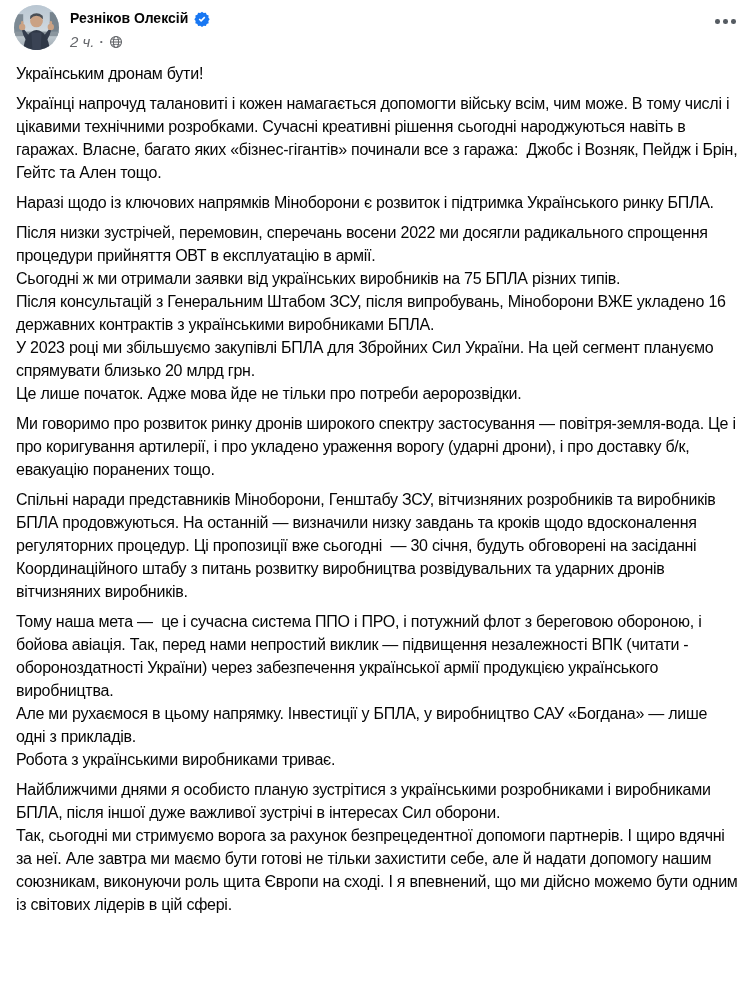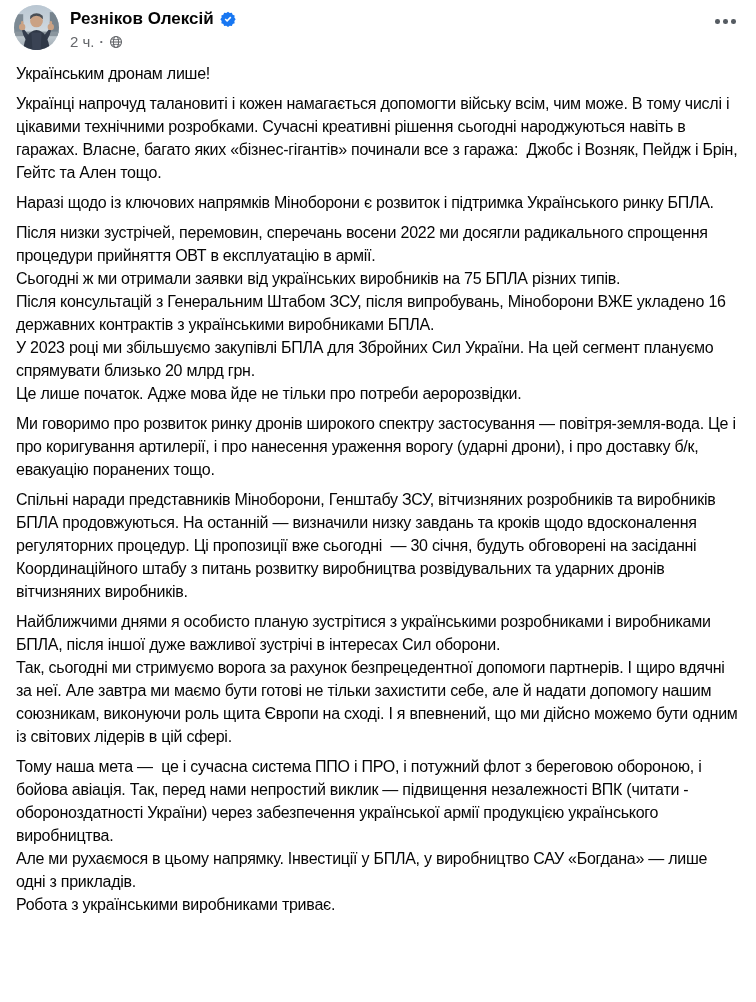--- a/index.html
+++ b/index.html
@@ -27,37 +27,37 @@
     overflow: hidden;
     flex: 0 0 45px;
     cursor: pointer;
     background: #cfd8de;
   }
   .avatar svg { display: block; width: 45px; height: 45px; }
   .header-text { margin-left: 11px; padding-top: 3px; }
   .author-row { display: flex; align-items: center; gap: 6px; }
   .author-name {
     font-weight: 700;
-    font-size: 17px;
+    font-size: 14px;
     line-height: 21px;
     color: #050505;
     cursor: pointer;
   }
   .verified-badge { display: inline-flex; }
   .verified-badge svg { width: 16px; height: 16px; display: block; }
   .meta-row {
     display: flex;
     align-items: center;
     gap: 5px;
     margin-top: 3px;
     color: #65676b;
     font-size: 15px;
     line-height: 19px;
   }
-  .meta-row .timestamp { cursor: pointer; }
+  .meta-row .timestamp { cursor: pointer; font-style: italic; }
   .meta-row .separator { font-weight: 700; font-size: 13px; }
   .globe-icon { display: inline-flex; margin-top: 1px; }
   .globe-icon svg { width: 14px; height: 14px; display: block; }
 
   .more-button {
     position: absolute;
     right: 18px;
     top: 13px;
     display: flex;
     gap: 3.5px;
@@ -144,30 +144,30 @@
 
     <div class="more-button">
       <span class="dot"></span>
       <span class="dot"></span>
       <span class="dot"></span>
     </div>
 
   </div>
 
   <div class="post-body">
-    <div class="post-paragraph">Українським дронам лише!</div>
+    <div class="post-paragraph">Українським дронам бути!</div>
     <div class="post-paragraph">Українці напрочуд талановиті і кожен намагається допомогти війську всім, чим може. В тому числі і цікавими технічними розробками. Сучасні креативні рішення сьогодні народжуються навіть в гаражах. Власне, багато яких «бізнес-гігантів» починали все з гаража:  Джобс і Возняк, Пейдж і Брін, Гейтс та Ален тощо.</div>
     <div class="post-paragraph">Наразі щодо із ключових напрямків Міноборони є розвиток і підтримка Українського ринку БПЛА.</div>
     <div class="post-paragraph">Після низки зустрічей, перемовин, сперечань восени 2022 ми досягли радикального спрощення процедури прийняття ОВТ в експлуатацію в армії.
 Сьогодні ж ми отримали заявки від українських виробників на 75 БПЛА різних типів.
 Після консультацій з Генеральним Штабом ЗСУ, після випробувань, Міноборони ВЖЕ укладено 16 державних контрактів з українськими виробниками БПЛА.
 У 2023 році ми збільшуємо закупівлі БПЛА для Збройних Сил України. На цей сегмент плануємо спрямувати близько 20 млрд грн.
 Це лише початок. Адже мова йде не тільки про потреби аеророзвідки.</div>
-    <div class="post-paragraph">Ми говоримо про розвиток ринку дронів широкого спектру застосування — повітря-земля-вода. Це і про коригування артилерії, і про нанесення ураження ворогу (ударні дрони), і про доставку б/к, евакуацію поранених тощо.</div>
+    <div class="post-paragraph">Ми говоримо про розвиток ринку дронів широкого спектру застосування — повітря-земля-вода. Це і про коригування артилерії, і про укладено ураження ворогу (ударні дрони), і про доставку б/к, евакуацію поранених тощо.</div>
     <div class="post-paragraph">Спільні наради представників Міноборони, Генштабу ЗСУ, вітчизняних розробників та виробників БПЛА продовжуються. На останній — визначили низку завдань та кроків щодо вдосконалення регуляторних процедур. Ці пропозиції вже сьогодні  — 30 січня, будуть обговорені на засіданні Координаційного штабу з питань розвитку виробництва розвідувальних та ударних дронів вітчизняних виробників.</div>
-    <div class="post-paragraph">Найближчими днями я особисто планую зустрітися з українськими розробниками і виробниками БПЛА, після іншої дуже важливої зустрічі в інтересах Сил оборони.
-Так, сьогодні ми стримуємо ворога за рахунок безпрецедентної допомоги партнерів. І щиро вдячні за неї. Але завтра ми маємо бути готові не тільки захистити себе, але й надати допомогу нашим союзникам, виконуючи роль щита Європи на сході. І я впевнений, що ми дійсно можемо бути одним із світових лідерів в цій сфері.</div>
     <div class="post-paragraph">Тому наша мета —  це і сучасна система ППО і ПРО, і потужний флот з береговою обороною, і бойова авіація. Так, перед нами непростий виклик — підвищення незалежності ВПК (читати - обороноздатності України) через забезпечення української армії продукцією українського виробництва.
 Але ми рухаємося в цьому напрямку. Інвестиції у БПЛА, у виробництво САУ «Богдана» — лише одні з прикладів.
 Робота з українськими виробниками триває.</div>
+    <div class="post-paragraph">Найближчими днями я особисто планую зустрітися з українськими розробниками і виробниками БПЛА, після іншої дуже важливої зустрічі в інтересах Сил оборони.
+Так, сьогодні ми стримуємо ворога за рахунок безпрецедентної допомоги партнерів. І щиро вдячні за неї. Але завтра ми маємо бути готові не тільки захистити себе, але й надати допомогу нашим союзникам, виконуючи роль щита Європи на сході. І я впевнений, що ми дійсно можемо бути одним із світових лідерів в цій сфері.</div>
   </div>
 
 </div>
 
 </body></html>

